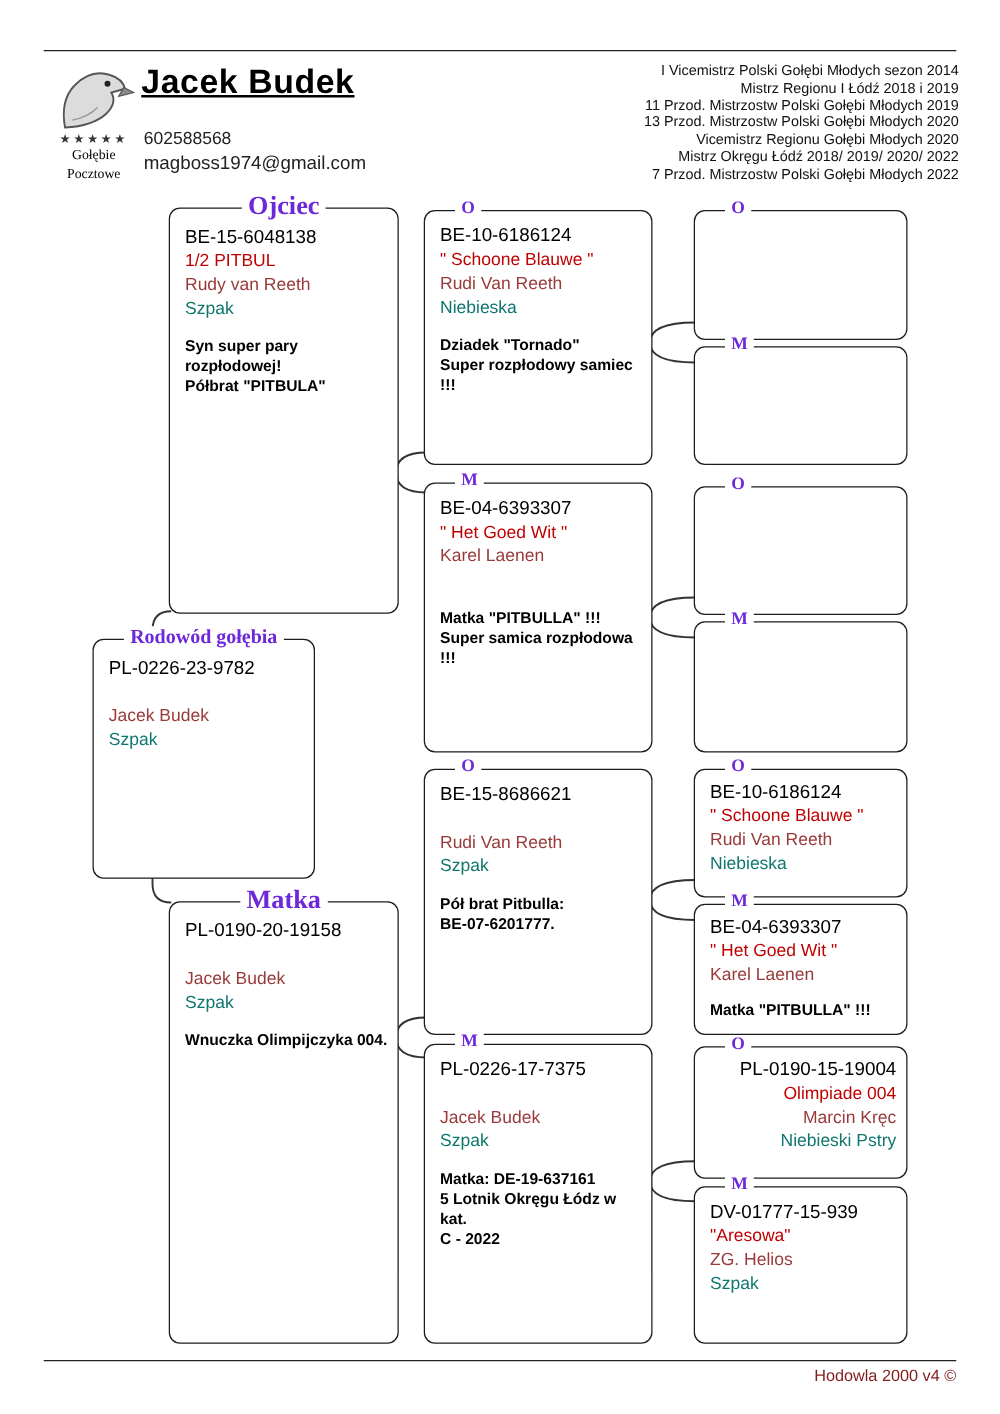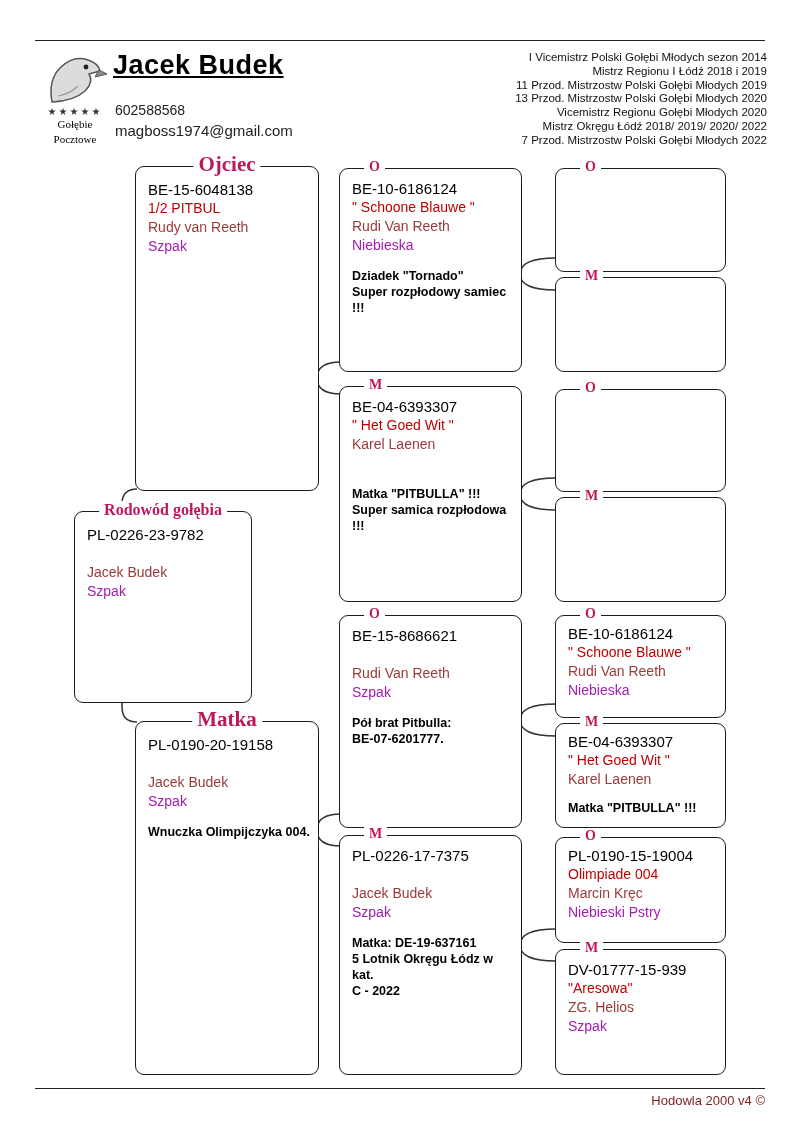--- a/index.html
+++ b/index.html
@@ -16,30 +16,30 @@
   #logo{position:absolute;left:36px;top:50px;width:78px;text-align:center;}
   #logo svg{display:block;margin:0 auto;}
   #logo .stars{font-size:10px;letter-spacing:2px;color:#333;line-height:11px;}
   #logo .logo-text{font-family:"Liberation Serif",serif;font-weight:normal;font-size:11px;
                    line-height:15px;color:#000000;}
   
   #connectors{position:absolute;left:0;top:0;z-index:1;}
   
   .box{position:absolute;background:#fff;border:1.7px solid #1c1c1c;border-radius:9px;z-index:2;}
   .box-label{position:absolute;background:#fff;padding:0 5px;font-family:"Liberation Serif",serif;
-             font-weight:bold;color:#be185d;white-space:nowrap;}
+             font-weight:bold;color:#6d28d9;white-space:nowrap;}
   .lbl-big{top:-15px;left:50%;transform:translateX(-50%);font-size:21px;}
   .lbl-mid{top:-11px;left:50%;transform:translateX(-50%);font-size:16px;}
   .lbl-sm{top:-10px;left:24px;font-size:14px;}
   .box-body{padding:10px 8px 0 12px;}
   .pad-lg{padding-top:13px;}
   .ring{font-size:15px;font-weight:normal;color:#000;line-height:19px;min-height:19px;}
   .name{font-size:14px;color:#c00000;line-height:19px;min-height:19px;}
   .breeder{font-size:14px;color:#993a3a;line-height:19px;min-height:19px;}
-  .pigment{font-size:14px;color:#a21caf;line-height:19px;min-height:19px;}
+  .pigment{font-size:14px;color:#0f766e;line-height:19px;min-height:19px;}
   .notes{font-size:12.5px;font-weight:bold;color:#000;line-height:16px;margin-top:13px;
          white-space:pre-line;}
   
   #box-father {left:135px;top:166px;width:182px;height:323px;}
   #box-mother {left:135px;top:721px;width:182px;height:352px;}
   #box-subject{left:74px; top:511px;width:176px;height:190px;}
   #box-g3-0{left:339px;top:168px;width:181px;height:202px;}
   #box-g3-1{left:339px;top:386px;width:181px;height:214px;}
   #box-g3-2{left:339px;top:615px;width:181px;height:211px;}
   #box-g3-3{left:339px;top:835px;width:181px;height:238px;}
@@ -111,20 +111,22 @@
     </div>
   </div>
 
   <div class="box" id="box-father">
     <span class="box-label lbl-big">Ojciec</span>
     <div class="box-body pad-lg">
       <div class="ring">BE-15-6048138</div>
       <div class="name">1/2 PITBUL</div>
       <div class="breeder">Rudy van Reeth</div>
       <div class="pigment">Szpak</div>
+      <div class="notes">Syn super pary rozpłodowej!
+Półbrat "PITBULA"</div>
     </div>
   </div>
 
   <div class="box" id="box-mother">
     <span class="box-label lbl-big">Matka</span>
     <div class="box-body pad-lg">
       <div class="ring">PL-0190-20-19158</div>
       <div class="name"></div>
       <div class="breeder">Jacek Budek</div>
       <div class="pigment">Szpak</div>
@@ -209,21 +211,21 @@
     <div class="box-body" style="padding-top:8px;">
       <div class="ring">BE-04-6393307</div>
       <div class="name">" Het Goed Wit "</div>
       <div class="breeder">Karel Laenen</div>
       <div class="notes" style="margin-top:11px;">Matka "PITBULLA" !!!</div>
     </div>
   </div>
 
   <div class="box" id="box-g4-6">
     <span class="box-label lbl-sm">O</span>
-    <div class="box-body" style="padding-top:8px;">
+    <div class="box-body" style="padding-top:8px;text-align:right;">
       <div class="ring">PL-0190-15-19004</div>
       <div class="name">Olimpiade 004</div>
       <div class="breeder">Marcin Kręc</div>
       <div class="pigment">Niebieski Pstry</div>
     </div>
   </div>
 
   <div class="box" id="box-g4-7">
     <span class="box-label lbl-sm">M</span>
     <div class="box-body" style="padding-top:10px;">

